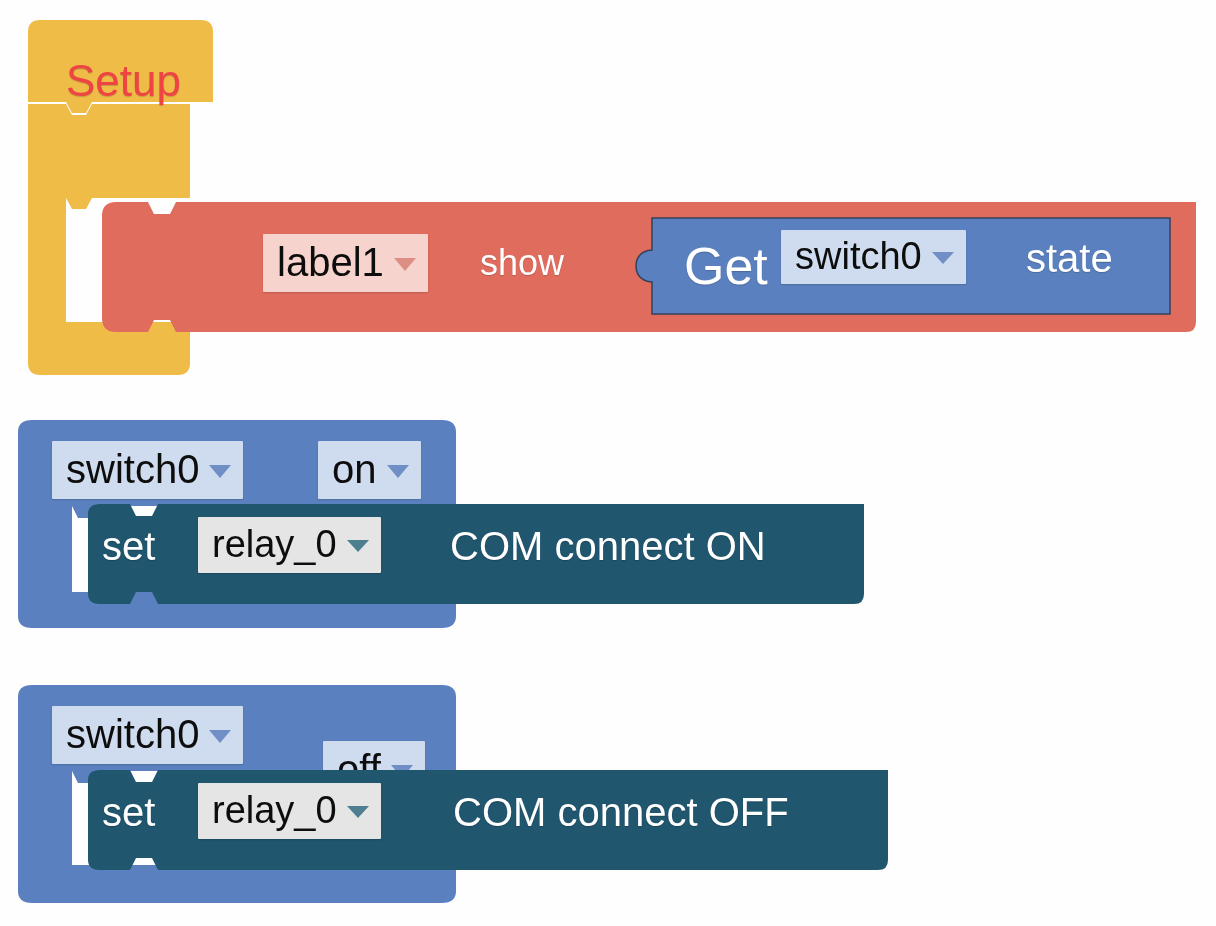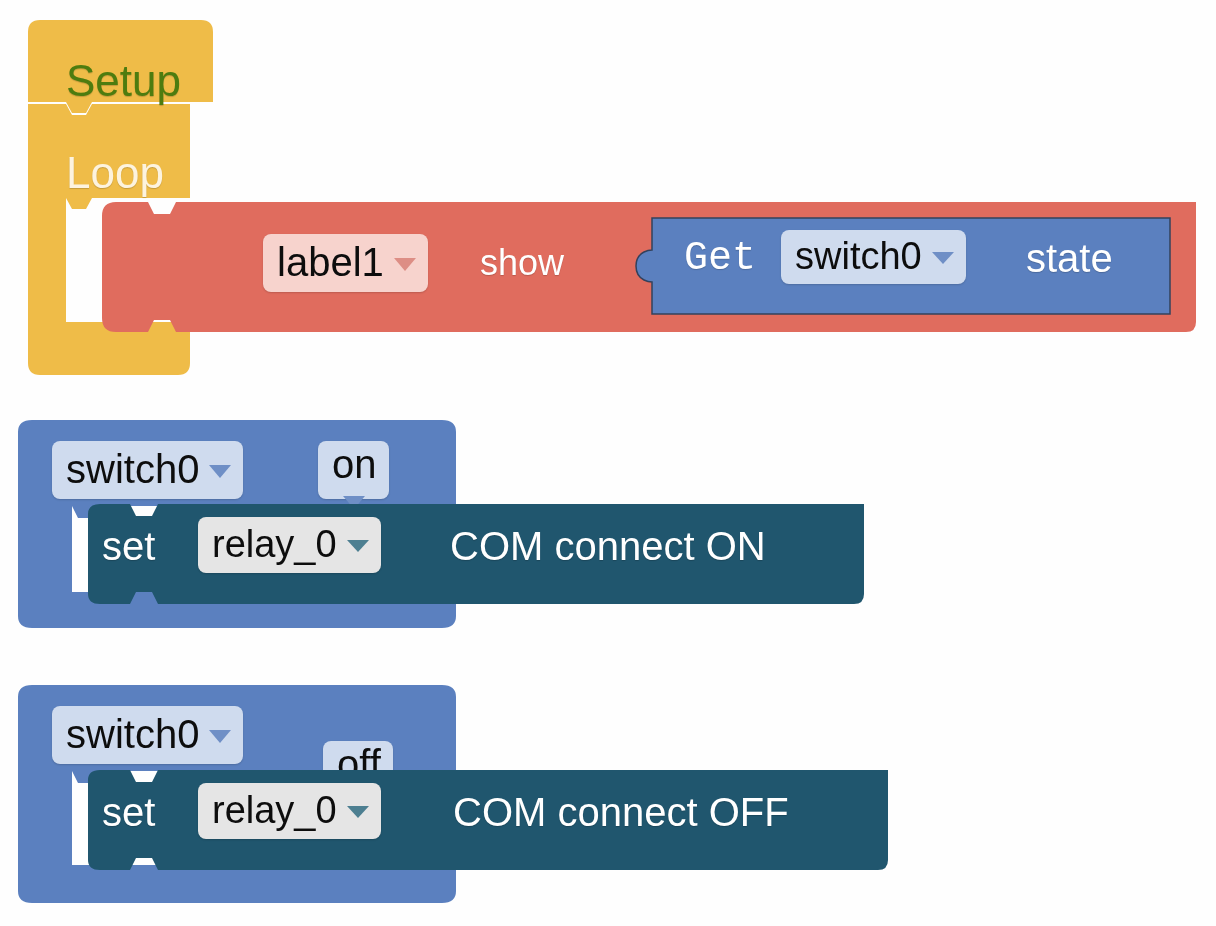--- a/index.html
+++ b/index.html
@@ -31,21 +31,21 @@
     font-weight: 400;
     white-space: nowrap;
     text-shadow: 0 1px 1px rgba(0,0,0,0.18);
   }
 
   
   .field {
     display: inline-flex;
     align-items: center;
     gap: 10px;
-    border-radius: 8px;
+    border-radius: 1px;
     padding: 3px 12px 5px 14px;
     box-sizing: border-box;
     white-space: nowrap;
     box-shadow: 0 1px 2px rgba(0,0,0,0.16);
   }
   .field-text {
     color: #0d0d0d;
     font-weight: 400;
     line-height: 1;
   }
@@ -59,21 +59,21 @@
     top: 2px;
   }
 
   
   #setup-loop-stack { left: 18px; top: 18px; width: 200px; height: 360px; }
 
   #setup-block-text {
     position: absolute;
     left: 48px;  top: 38px;
     font-size: 44px;
-    color: #4d7c0f;
+    color: #ef4444;
     text-shadow: 0 1px 1px rgba(0,0,0,0.18);
   }
   #loop-block-text {
     position: absolute;
     left: 48px; top: 130px;
     font-size: 44px;
     color: #fdf3de;
     text-shadow: 0 1px 1px rgba(0,0,0,0.18);
   }
 
@@ -92,22 +92,21 @@
   #label-show-block .fld-label1 .caret { border-top: 13px solid #dd8e85; }
   #label-show-block .txt-show {
     position: absolute; left: 392px; top: 46px;
     font-size: 36px;
   }
 
   
   #get-state-block { left: 626px; top: 216px; width: 546px; height: 100px; }
   #get-state-block .txt-get {
     position: absolute; left: 58px; top: 20px;
-    font-size: 40px;
-    font-family: Liberation Mono, monospace;
+    font-size: 52px;
   }
   #get-state-block .fld-switch0 {
     position: absolute; left: 155px; top: 14px;
     height: 54px;
     background: #cfdbee;
     font-size: 38px;
   }
   #get-state-block .fld-switch0 .caret { border-top: 12px solid #6f8fc6; }
   #get-state-block .txt-state {
     position: absolute; left: 400px; top: 20px;
@@ -120,21 +119,20 @@
     height: 58px;
     background: #cfdbee;
     font-size: 40px;
   }
   .event-wrap .fld-a .caret { border-top: 13px solid #6f8fc6; }
   .event-wrap .fld-b {
     position: absolute; top: 23px;
     height: 58px;
     background: #cfdbee;
     font-size: 40px;
-    flex-direction: column;
   }
   .event-wrap .fld-b .caret { border-top: 13px solid #6f8fc6; }
 
   #event-on-block  { left: 18px; top: 418px;  width: 900px; height: 215px; }
   #event-off-block { left: 18px; top: 683px;  width: 920px; height: 225px; }
 
   #event-on-block  .fld-b { left: 300px; }
   #event-off-block .fld-b { left: 305px; margin-top: 35px; }
 
   
@@ -178,21 +176,20 @@
       <path d="M10,14 Q10,2 22,2 L183,2 Q195,2 195,14 L195,84
                L74,84 L68,95 L54,95 L48,84 L10,84 Z" fill="#efbc48"></path>
 
       <path d="M10,86 L48,86 L54,97 L68,97 L74,86 L172,86 L172,180
                L74,180 L68,191 L54,191 L48,180 L48,304 L172,304 L172,345
                Q172,357 160,357 L22,357 Q10,357 10,345 Z" fill="#efbc48"></path>
 
       <path d="M168,186 L178,186 L178,300 L168,300 Z" fill="#efbc48"></path>
     </svg>
     <span class="blk-label" id="setup-block-text">Setup</span>
-    <span class="blk-label" id="loop-block-text">Loop</span>
   </div>
 
   <div class="blk" id="label-show-block">
     <svg class="shape" width="1122" height="142" viewBox="0 0 1122 142">
       <path d="M14,20 Q14,6 28,6 L60,6 L66,18 L82,18 L88,6 L1108,6 L1108,126
                Q1108,136 1098,136 L88,136 L82,124 L66,124 L60,136 L28,136
                Q14,136 14,122 Z" fill="#e06c5e"></path>
     </svg>
 
     <span class="field fld-label1">

